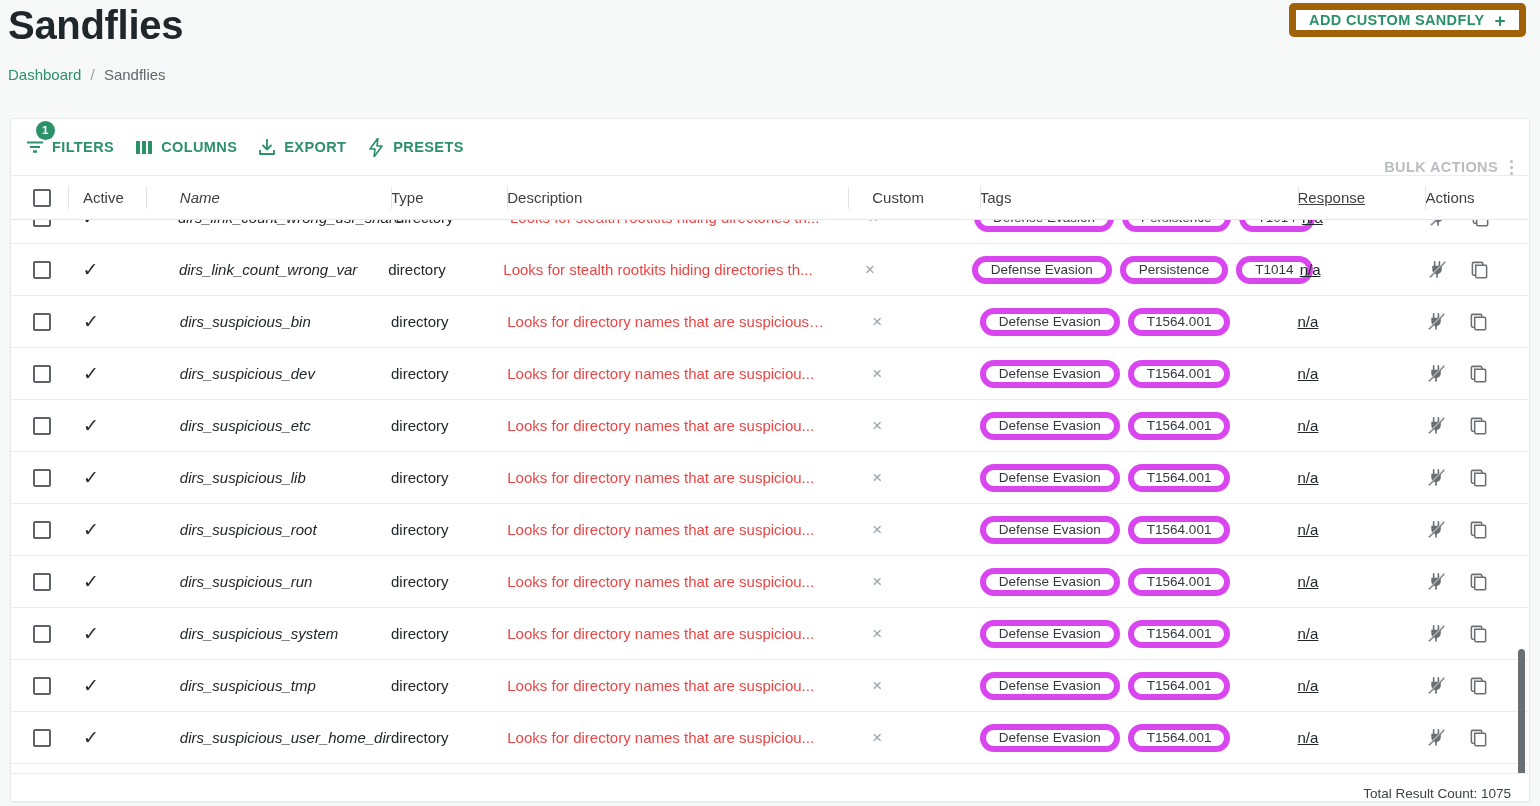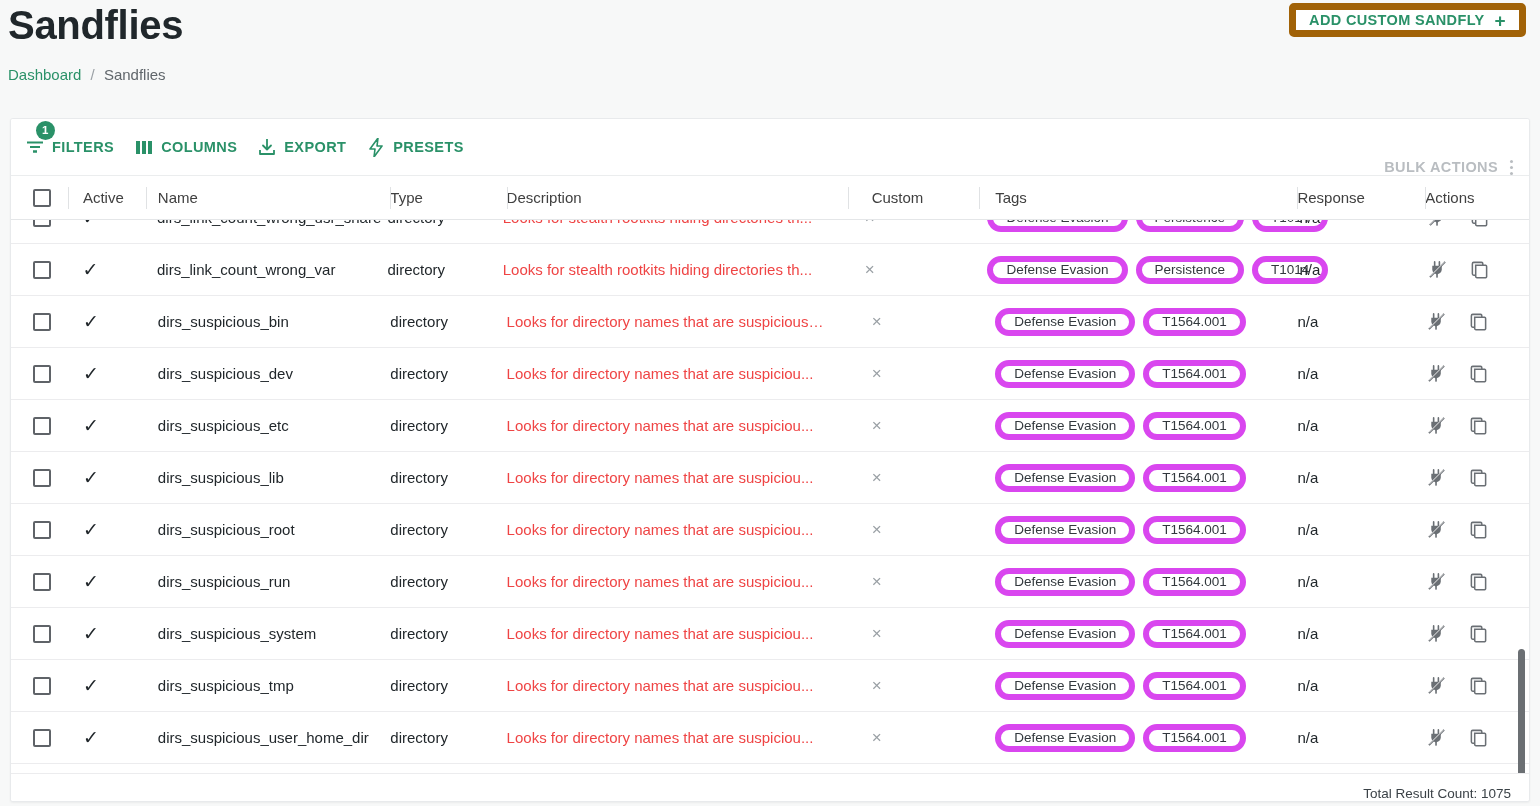--- a/index.html
+++ b/index.html
@@ -153,26 +153,26 @@
     height: 52px;
     border-bottom: 1px solid #ececee;
     font-size: 15px;
     color: #21272b;
     background: #fff;
   }
 
   .cell { display: flex; align-items: center; height: 100%; padding-left: 0; }
   .c-check  { width: 58px; justify-content: flex-start; padding-left: 22px; }
   .c-active { width: 80px; padding-left: 15px; }
-  .c-name   { width: 252px; padding-left: 12px; }
+  .c-name   { width: 252px; padding-left: 34px; font-style: italic; }
   .c-type   { width: 120px; padding-left: 0px; }
   .c-desc   { width: 352px; padding-left: 0px; }
   .c-custom { width: 135px; padding-left: 24px; }
-  .c-tags   { width: 328px; padding-left: 16px; }
-  .c-resp   { width: 132px; padding-left: 0px; }
+  .c-tags   { width: 328px; padding-left: 0px; }
+  .c-resp   { width: 132px; padding-left: 0px; text-decoration: underline; }
   .c-act    { width: 107px; padding-left: 0px; gap: 20px; }
 
   .chk {
     width: 18px; height: 18px;
     border: 2px solid #5f6368;
     border-radius: 2px;
     background: #fff;
     cursor: pointer;
   }
   .tick {

